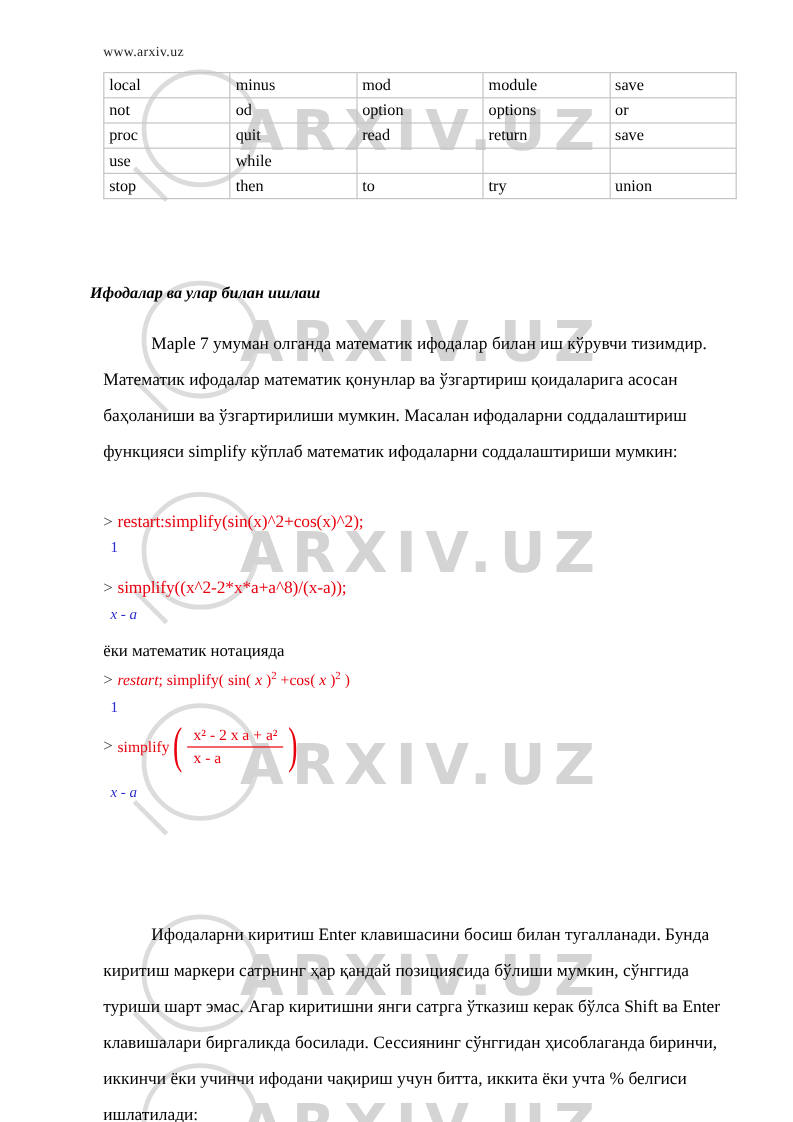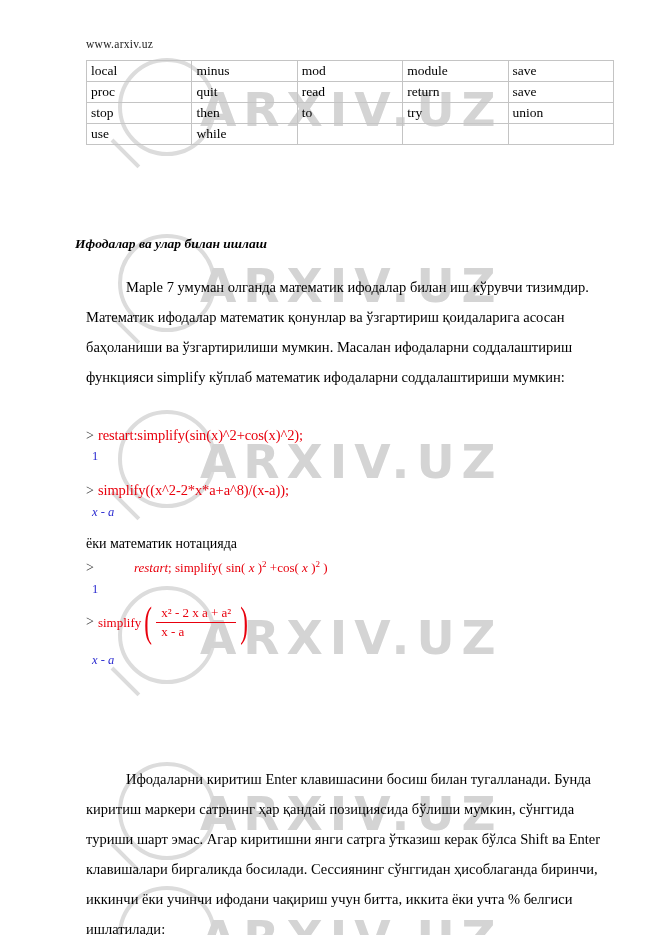--- a/index.html
+++ b/index.html
@@ -176,21 +176,21 @@
   #res-4 { top: 653px; }
 
   
   .math-red {
     color: #e8000d;
     font-size: 13px;
     font-family: "Liberation Serif", "DejaVu Serif", serif;
   }
   .math-red .fn { font-style: normal; }
   .math-red .var { font-style: italic; }
-  .math-red .kw { font-style: italic; margin-left: 36px; }
+  .math-red .kw { font-style: italic; }
   sup.exp { font-size: 9px; vertical-align: super; line-height: 0; }
 
   .frac-row {
     display: inline-flex;
     align-items: center;
     vertical-align: middle;
   }
   .paren {
     font-size: 42px;
     font-weight: 300;
@@ -265,39 +265,46 @@
   <table id="keyword-table">
     <tbody>
         <tr>
           <td>local</td>
           <td>minus</td>
           <td>mod</td>
           <td>module</td>
           <td>save</td>
         </tr>
         <tr>
+          <td>not</td>
+          <td>od</td>
+          <td>option</td>
+          <td>options</td>
+          <td>or</td>
+        </tr>
+        <tr>
           <td>proc</td>
           <td>quit</td>
           <td>read</td>
           <td>return</td>
           <td>save</td>
         </tr>
         <tr>
+          <td>use</td>
+          <td>while</td>
+          <td></td>
+          <td></td>
+          <td></td>
+        </tr>
+        <tr>
           <td>stop</td>
           <td>then</td>
           <td>to</td>
           <td>try</td>
           <td>union</td>
-        </tr>
-        <tr>
-          <td>use</td>
-          <td>while</td>
-          <td></td>
-          <td></td>
-          <td></td>
         </tr>
       </tbody>
   </table>
 
   <div class="section-heading">Ифодалар ва улар билан ишлаш</div>
 
   <div class="para" id="para-intro"><span class="indent"></span><span>Maple 7  умуман олганда математик ифодалар билан иш кўрувчи тизимдир. Математик ифодалар математик қонунлар ва ўзгартириш қоидаларига асосан баҳоланиши ва ўзгартирилиши мумкин. Масалан ифодаларни соддалаштириш функцияси simplify кўплаб математик ифодаларни соддалаштириши мумкин:</span></div>
 
   <div class="maple-line" id="cmd-1">
     <span class="prompt">&gt;</span><span class="code-red">restart:simplify(sin(x)^2+cos(x)^2);</span>

